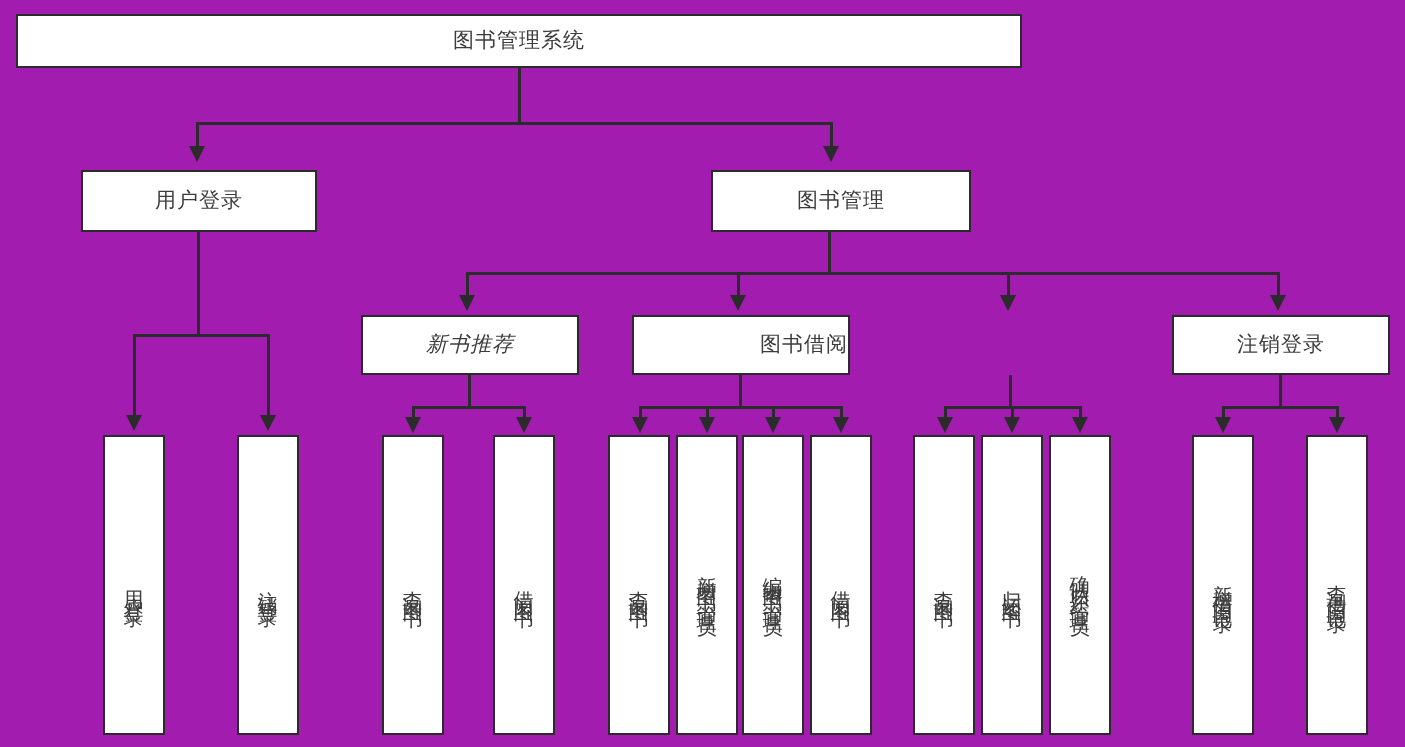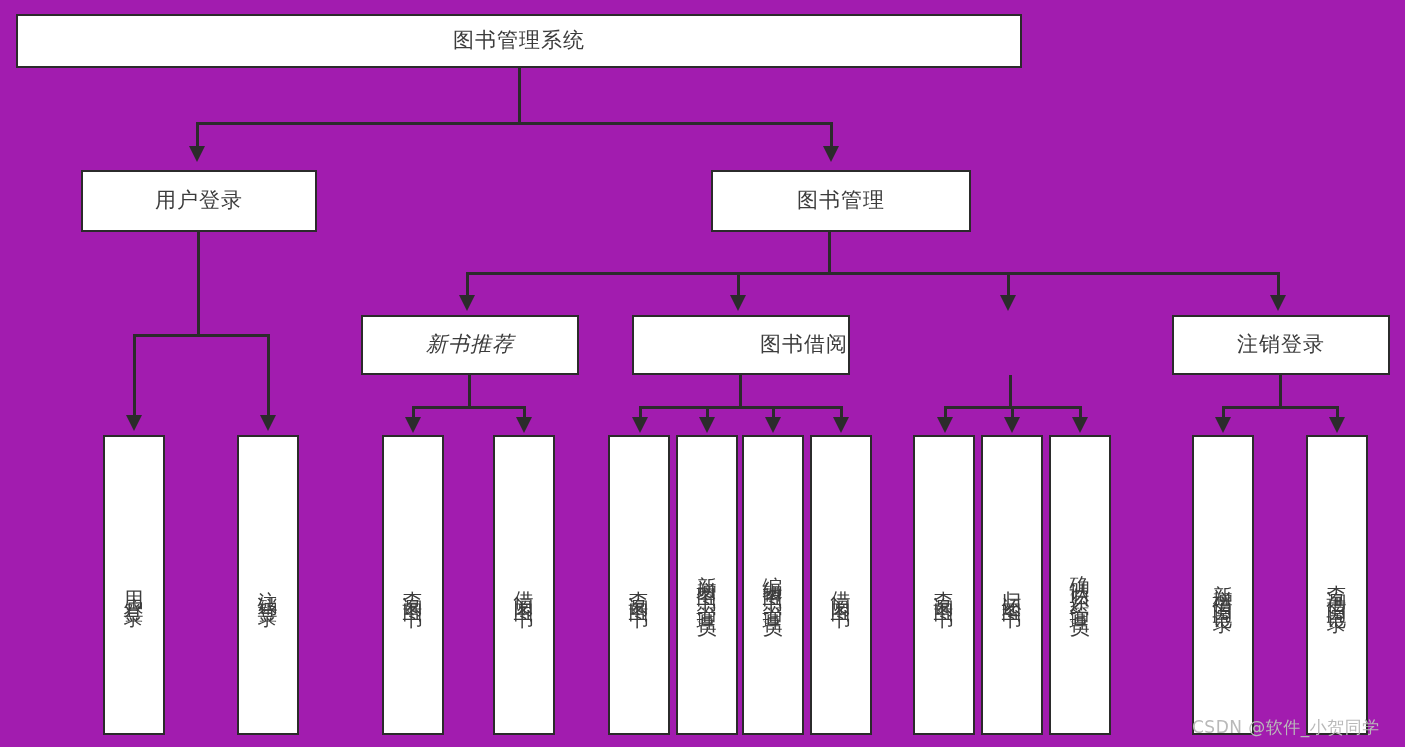--- a/index.html
+++ b/index.html
@@ -191,15 +191,14 @@
     <span class="lbl">确认归还（管理员）</span>
   </div>
 
   <div class="node v" style="left:1192px; top:435px; width:62px; height:300px;">
     <span class="lbl">新增借阅记录</span>
   </div>
   <div class="node v" style="left:1306px; top:435px; width:62px; height:300px;">
     <span class="lbl">查询借阅记录</span>
   </div>
 
-  <div id="watermark" style="left:1192px; top:716px;">CSDN @软件_小贺同学</div>
 
 </div>
 
 </body></html>

